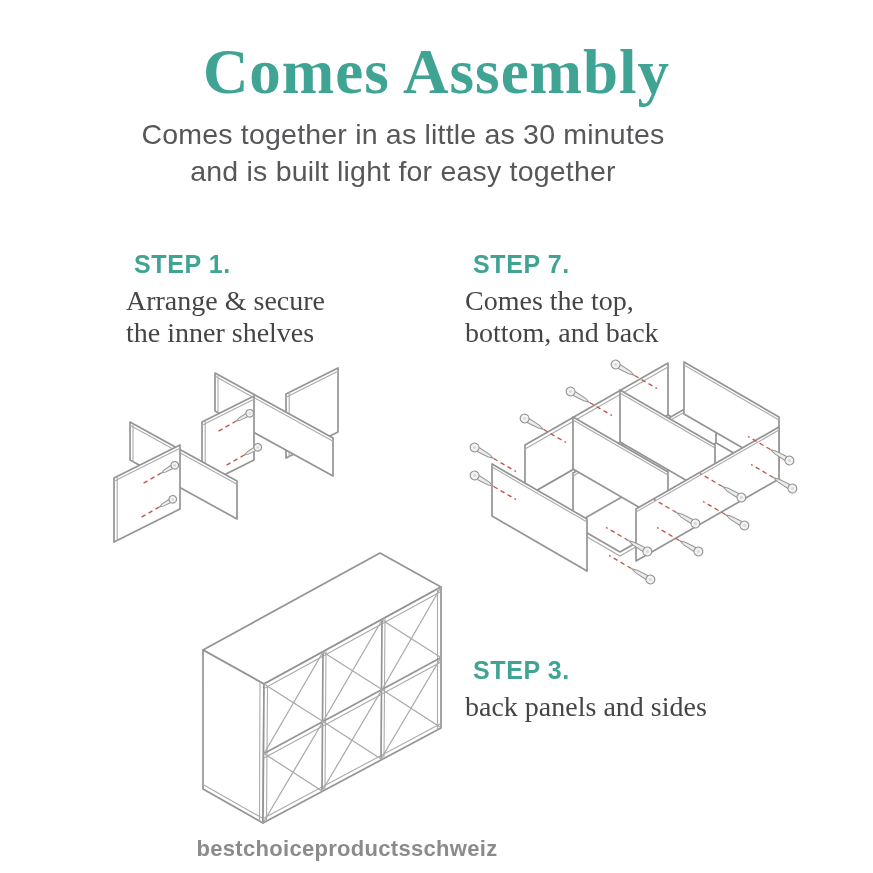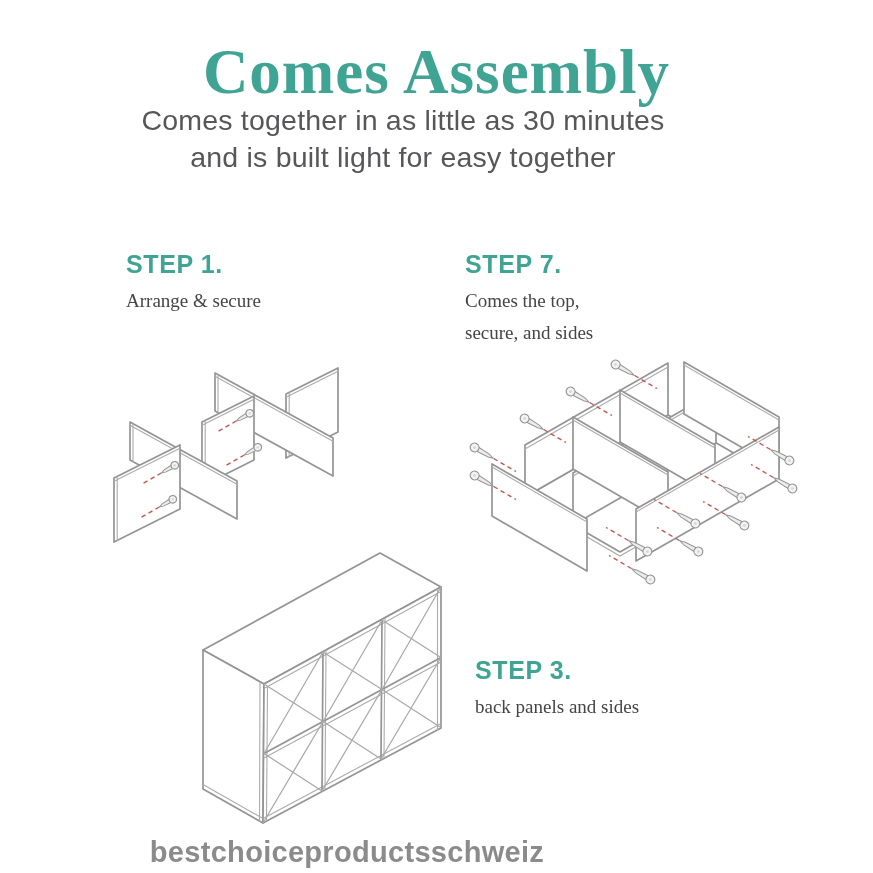--- a/index.html
+++ b/index.html
@@ -6,36 +6,36 @@
   body{
     width:873px;height:873px;position:relative;overflow:hidden;
     background:#ffffff;font-family:"Liberation Sans",sans-serif;
   }
   .title{
     position:absolute;top:36px;left:0;width:873px;margin:0;
     text-align:center;font-family:"Liberation Serif",serif;font-weight:bold;
     font-size:63px;color:#3FA493;letter-spacing:1px;
   }
   .subtitle{
-    position:absolute;top:102px;left:0;width:806px;text-align:center;
+    position:absolute;top:116px;left:0;width:806px;text-align:center;
     font-size:28.5px;color:#57575A;line-height:37px;letter-spacing:0.2px;
   }
   .step-block{position:absolute;}
   .step-label{
     font-weight:bold;font-size:25px;color:#3FA493;letter-spacing:0.6px;
-    margin:0 0 6px 0;
+    margin:0 0 6px 8px;
   }
   .step-desc{
-    font-family:"Liberation Serif",serif;font-size:19px;color:#454545;
+    font-family:"Liberation Serif",serif;font-size:28px;color:#454545;
     line-height:32px;
   }
   .illus{position:absolute;}
   .watermark{
     position:absolute;top:836px;left:0;width:694px;text-align:center;
-    font-weight:bold;font-size:29px;color:#8B8B8B;letter-spacing:0.3px;
+    font-weight:bold;font-size:22px;color:#8B8B8B;letter-spacing:0.3px;
   }
   
   .panel{fill:#ffffff;stroke:#949494;stroke-width:1.7;stroke-linejoin:round;}
   .ln{stroke:#949494;stroke-width:1.7;fill:none;stroke-linecap:round;}
   .inr{stroke:#ABABAB;stroke-width:1.1;fill:none;stroke-linecap:round;}
   .diag{stroke:#A9A9A9;stroke-width:1.25;fill:none;stroke-linecap:round;}
   .dash{stroke:#C3564D;stroke-width:1.4;fill:none;stroke-dasharray:4.5 3.5;}
 </style>
 </head>
 <body>
@@ -58,29 +58,30 @@
 <h1 class="title">Comes Assembly</h1>
 
 <div class="subtitle">
   <div>Comes together in as little as 30 minutes</div>
   <div>and is built light for easy together</div>
 </div>
 
 <div class="step-block" style="left:126px;top:250px;">
   <div class="step-label">STEP 1.</div>
   <div class="step-desc">Arrange &amp; secure</div>
+  <div class="step-desc">the inner shelves</div>
 </div>
 
 <div class="step-block" style="left:465px;top:250px;">
   <div class="step-label">STEP 7.</div>
   <div class="step-desc">Comes the top,</div>
-  <div class="step-desc">secure, and sides</div>
-</div>
-
-<div class="step-block" style="left:475px;top:656px;">
+  <div class="step-desc">bottom, and back</div>
+</div>
+
+<div class="step-block" style="left:465px;top:656px;">
   <div class="step-label">STEP 3.</div>
   <div class="step-desc">back panels and sides</div>
 </div>
 
 <svg class="illus" style="left:100px;top:352px;" width="260" height="215" viewBox="0 0 260 215">
   <g>
 
     <path class="panel" d="M186,42 L238,16 L238,80 L186,106 Z"></path>
     <path class="inr" d="M186,45.2 L238,19.2 M189.2,40.6 L189.2,104.4"></path>
 

